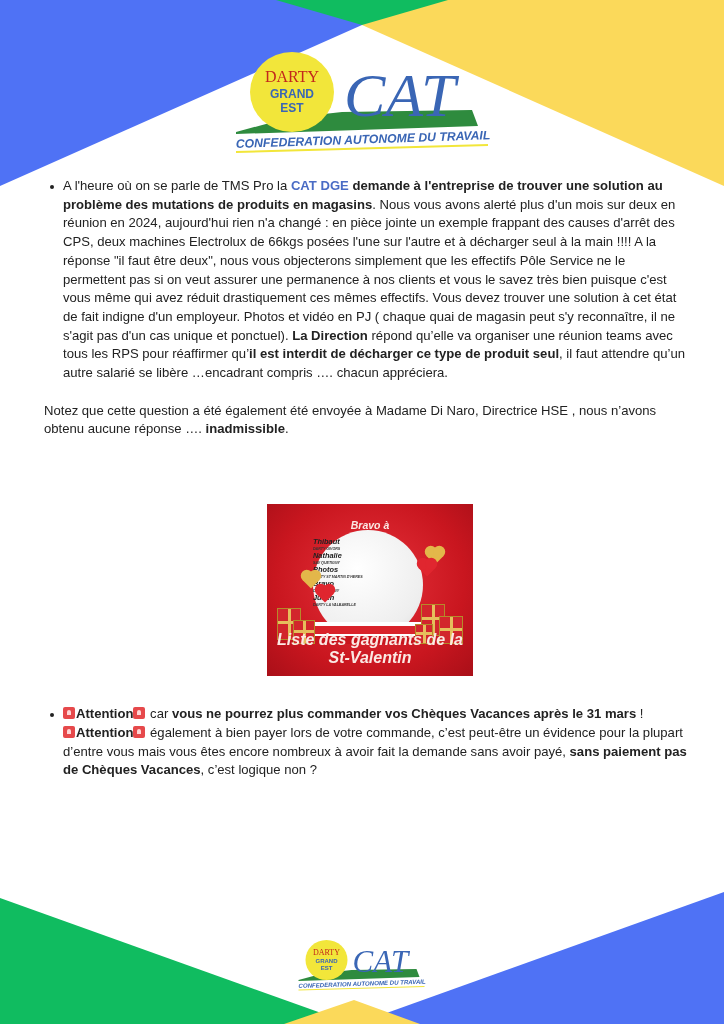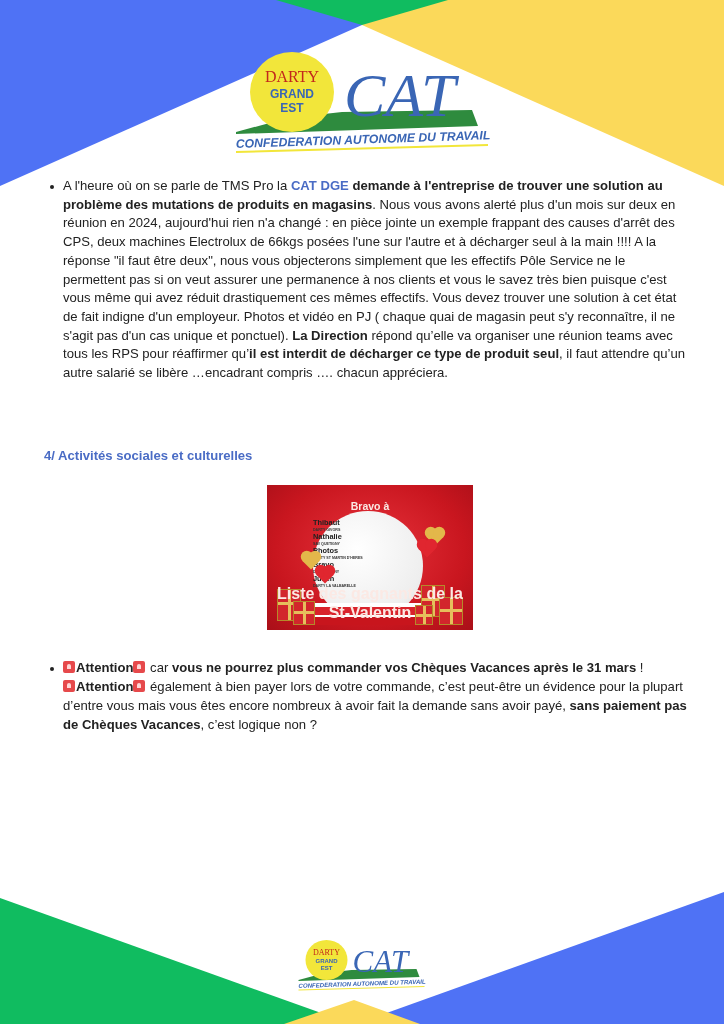--- a/index.html
+++ b/index.html
@@ -35,23 +35,24 @@
   .alarm {
     display: inline-block; width: 12px; height: 12px; background: #e6494b;
     border-radius: 2px; vertical-align: -1px; position: relative; margin-right: 1px;
   }
   .alarm::after {
     content: ""; position: absolute; left: 4px; top: 3px; width: 4px; height: 5px;
     background: #ffd6d6; border-radius: 2px 2px 0 0;
   }
 
   .valentine {
-    position: relative; width: 206px; height: 145px; margin: 20px 0 0 223px;
+    position: relative; width: 206px; height: 172px; margin: 20px 0 0 223px;
     background: radial-gradient(ellipse at 50% 45%, #e8333c 0%, #c9161f 65%, #a90f18 100%);
     overflow: hidden;
+    font-style: italic;
   }
   .v-title { position: absolute; top: 12px; width: 100%; text-align: center; color: #fbe9e4; font-weight: bold; font-size: 10.5px; }
   .v-circle {
     position: absolute; left: 46px; top: 26px; width: 110px; height: 110px; border-radius: 50%;
     background: radial-gradient(circle at 40% 35%, #ffffff 0%, #eeeeee 70%, #d8d8d8 100%);
   }
   .v-names { position: absolute; left: 46px; top: 34px; width: 110px; }
   .v-name { font-weight: bold; font-size: 7.4px; line-height: 8.4px; color: #222; }
   .v-store { font-size: 3.6px; line-height: 5.6px; font-weight: bold; color: #333; }
   .v-podium {
@@ -98,24 +99,24 @@
 </div>
 
 <div class="content">
 
   <ul>
     <li><span>A l'heure où on se parle de TMS Pro la </span><span class="blue-bold">CAT DGE</span><b> demande à l'entreprise de trouver une solution au problème des mutations de produits en magasins</b><span>. Nous vous avons alerté plus d'un mois sur deux en réunion en 2024, aujourd'hui rien n'a changé : en pièce jointe un exemple frappant des causes d'arrêt des CPS, deux machines Electrolux de 66kgs posées l'une sur l'autre et à décharger seul à la main !!!! A la réponse "il faut être deux", nous vous objecterons simplement que les effectifs Pôle Service ne le permettent pas si on veut assurer une permanence à nos clients et vous le savez très bien puisque c'est vous même qui avez réduit drastiquement ces mêmes effectifs. Vous devez trouver une solution à cet état de fait indigne d'un employeur. Photos et vidéo en PJ ( chaque quai de magasin peut s'y reconnaître, il ne s'agit pas d'un cas unique et ponctuel). </span><b>La Direction</b><span> répond qu’elle va organiser une réunion teams avec tous les RPS pour réaffirmer qu’</span><b>il est interdit de décharger ce type de produit seul</b><span>, il faut attendre qu’un autre salarié se libère …encadrant compris …. chacun appréciera.</span></li>
   </ul>
 
   <div class="gap-s"></div>
 
+  <p class="para"><span>Notez que cette question a été également été envoyée à Madame Di Naro, Directrice HSE , nous n’avons obtenu aucune réponse …. </span><b>inadmissible</b><span>.</span></p>
 
   <div class="gap-l"></div>
 
-  <p class="section-title">4/ Activités sociales et culturelles</p>
 
   <div class="valentine">
     <div class="v-title">Bravo à</div>
     <div class="v-circle"></div>
     <div class="v-names">
       <div class="v-name">Thibaut</div>
       <div class="v-store">DARTY GIVORS</div>
       <div class="v-name">Nathalie</div>
       <div class="v-store">SAV QUETIGNY</div>
       <div class="v-name">Photos</div>

